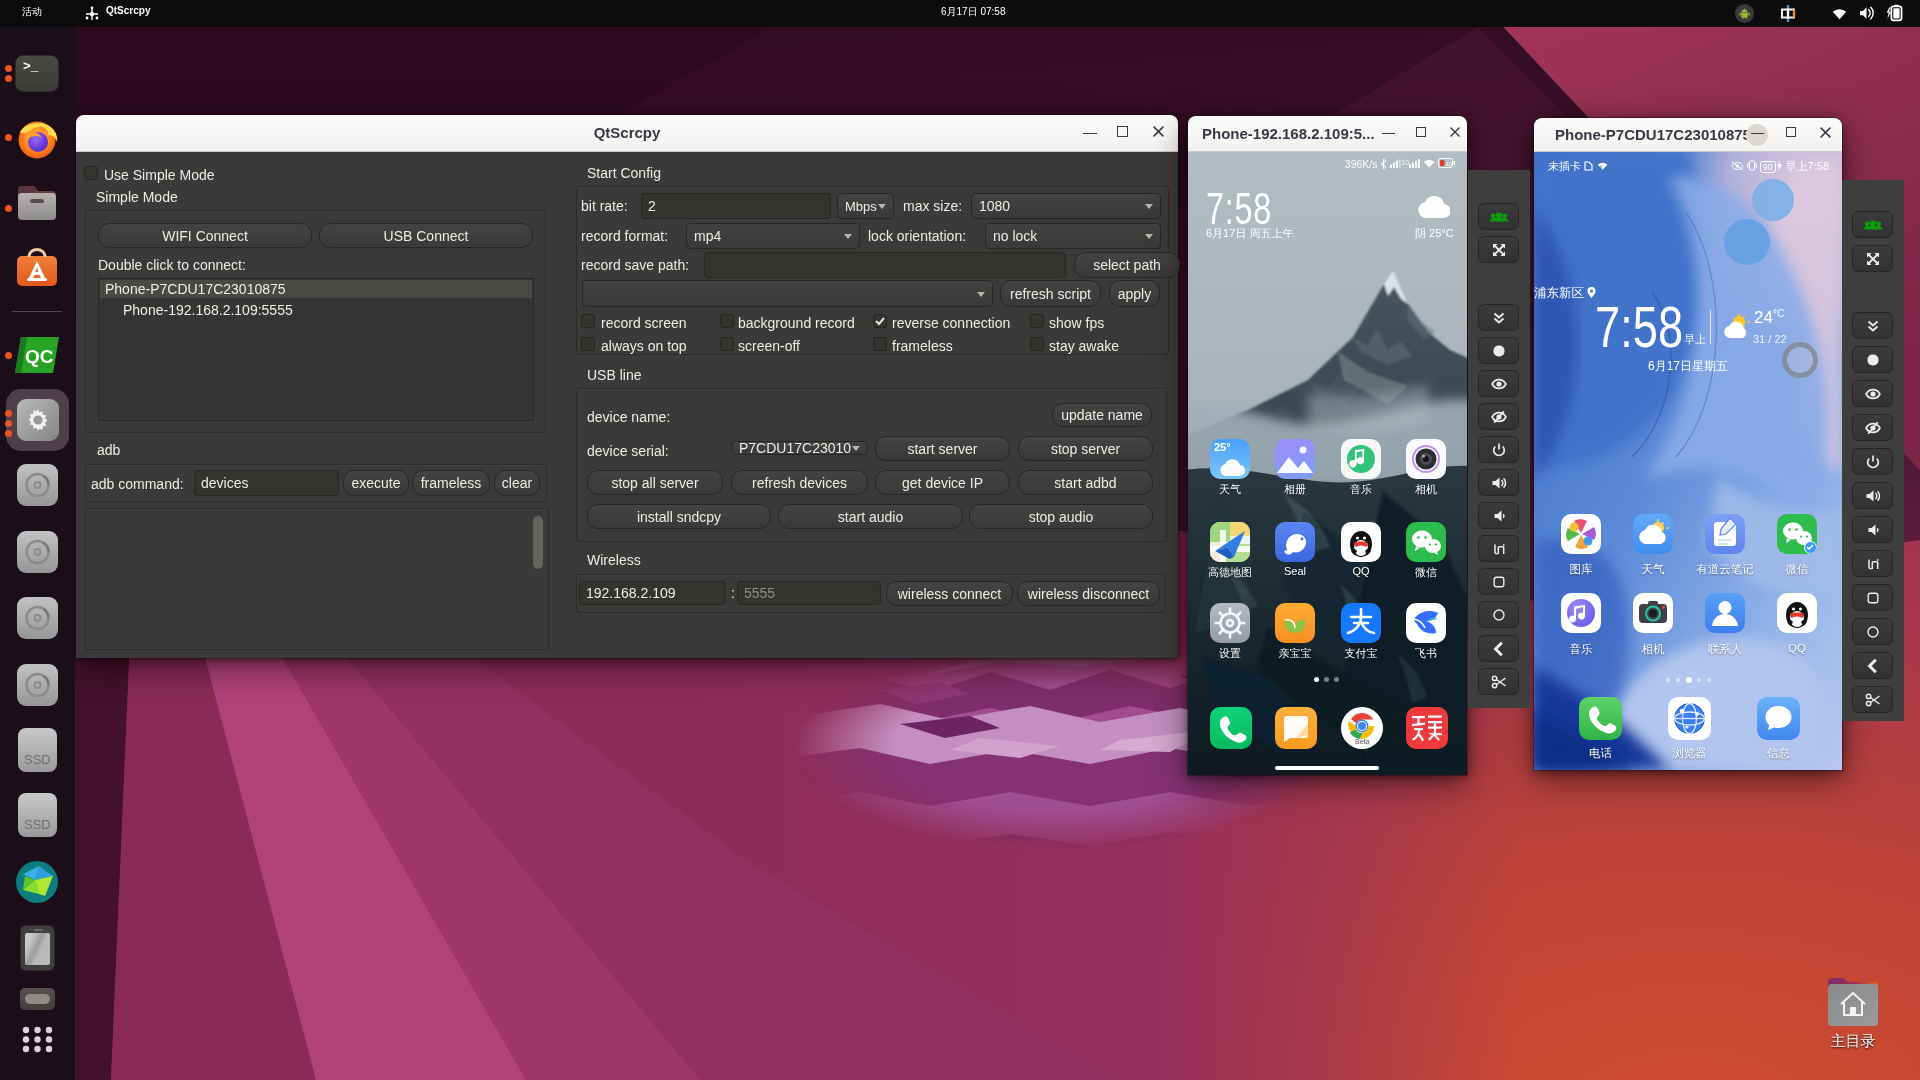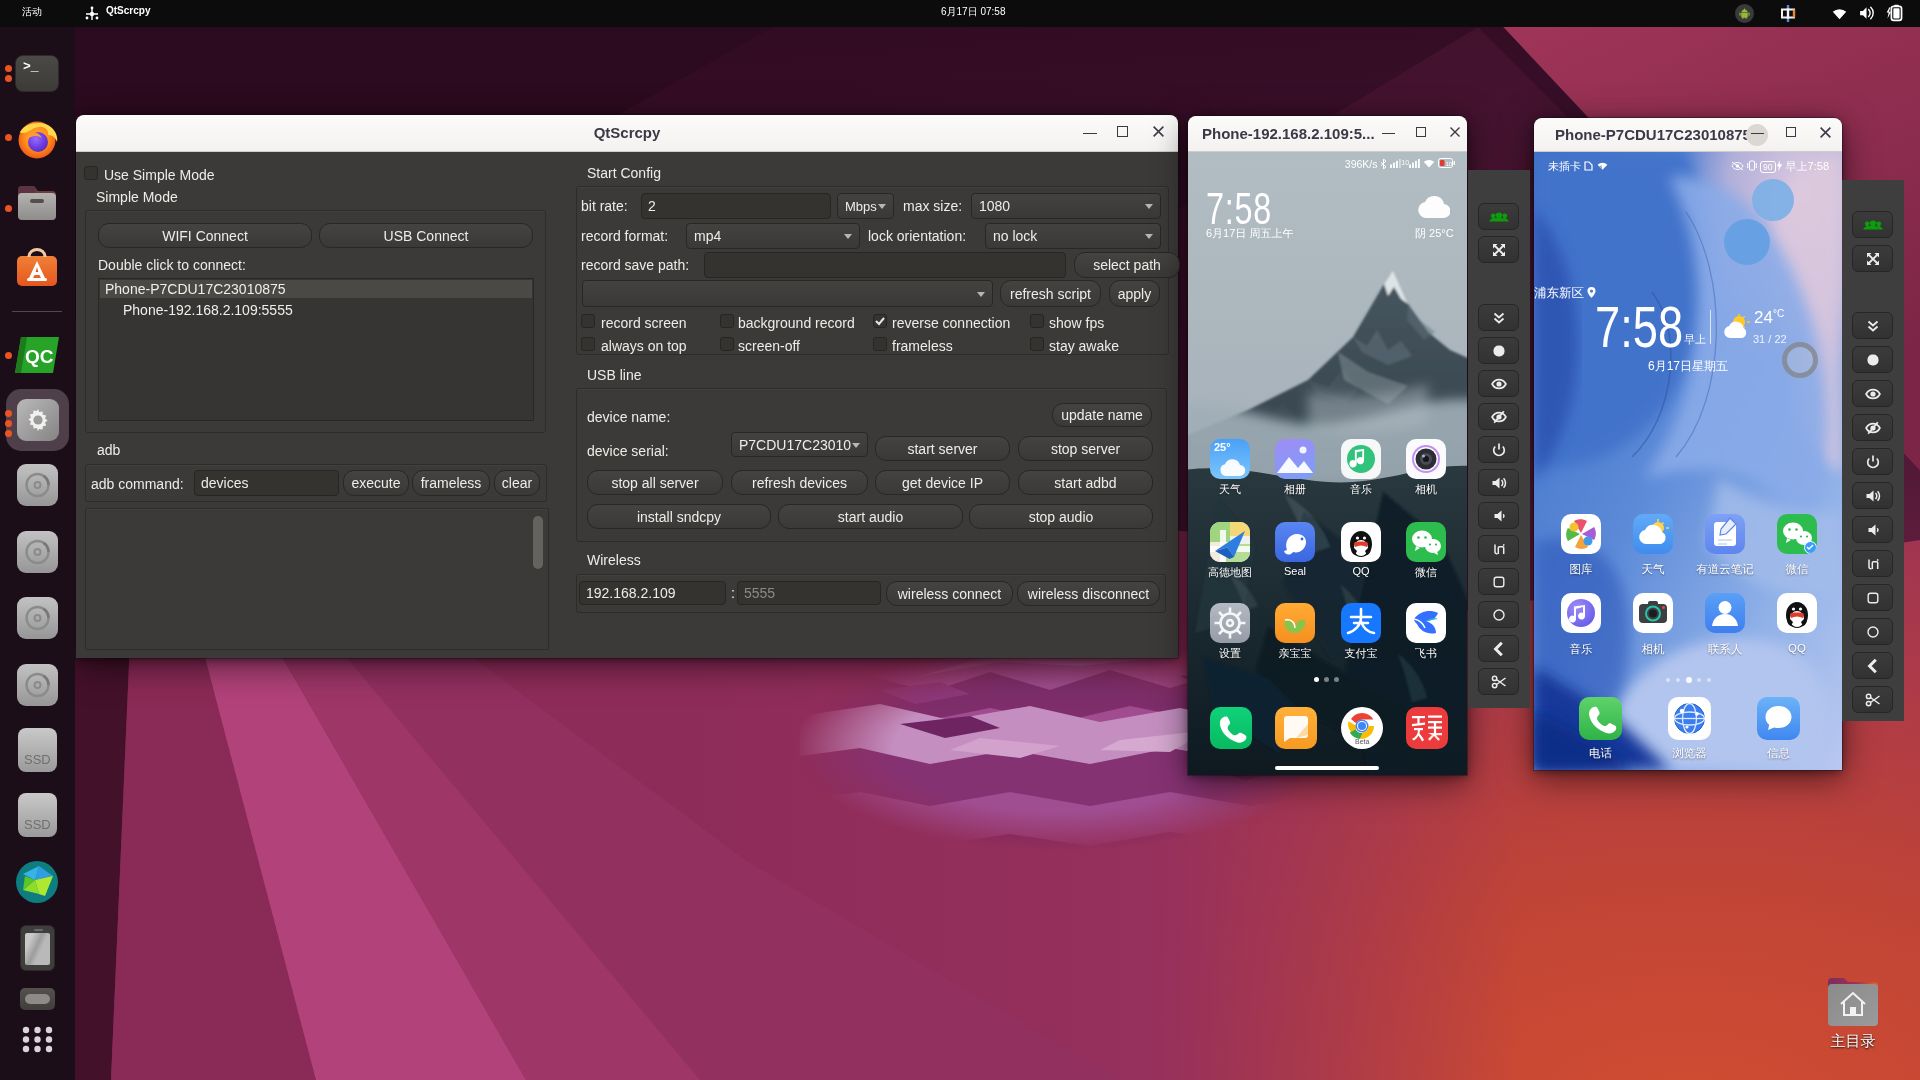--- a/index.html
+++ b/index.html
@@ -365,21 +365,21 @@
         <span class="lbl" style="left:662px;top:186px">screen-off</span>
   <span class="cb" style="left:797px;top:185px"></span>
         <span class="lbl" style="left:816px;top:186px">frameless</span>
   <span class="cb" style="left:954px;top:185px"></span>
         <span class="lbl" style="left:973px;top:186px">stay awake</span>
   <span class="lbl" style="left:511px;top:215px">USB line</span>
   <div class="frame" style="left:500px;top:236px;width:591px;height:154px"></div>
   <span class="lbl" style="left:511px;top:257px">device name:</span>
   <div class="btn" style="left:976px;top:251px;width:100px;height:24px">update name</div>
   <span class="lbl" style="left:511px;top:291px">device serial:</span>
-  <div class="combo" style="left:655px;top:280px;width:137px;height:25px">P7CDU17C23010<i class="carr"></i></div>
+  <div class="combo" style="left:655px;top:289px;width:137px;height:14px">P7CDU17C23010<i class="carr"></i></div>
   <div class="btn" style="left:799px;top:284px;width:135px;height:25px">start server</div>
   <div class="btn" style="left:942px;top:284px;width:135px;height:25px">stop server</div>
   <div class="btn" style="left:511px;top:318px;width:136px;height:25px">stop all server</div>
   <div class="btn" style="left:655px;top:318px;width:137px;height:25px">refresh devices</div>
   <div class="btn" style="left:799px;top:318px;width:135px;height:25px">get device IP</div>
   <div class="btn" style="left:942px;top:318px;width:135px;height:25px">start adbd</div>
   <div class="btn" style="left:511px;top:352px;width:184px;height:25px">install sndcpy</div>
   <div class="btn" style="left:702px;top:352px;width:185px;height:25px">start audio</div>
   <div class="btn" style="left:893px;top:352px;width:184px;height:25px">stop audio</div>
   <span class="lbl" style="left:511px;top:400px">Wireless</span>

